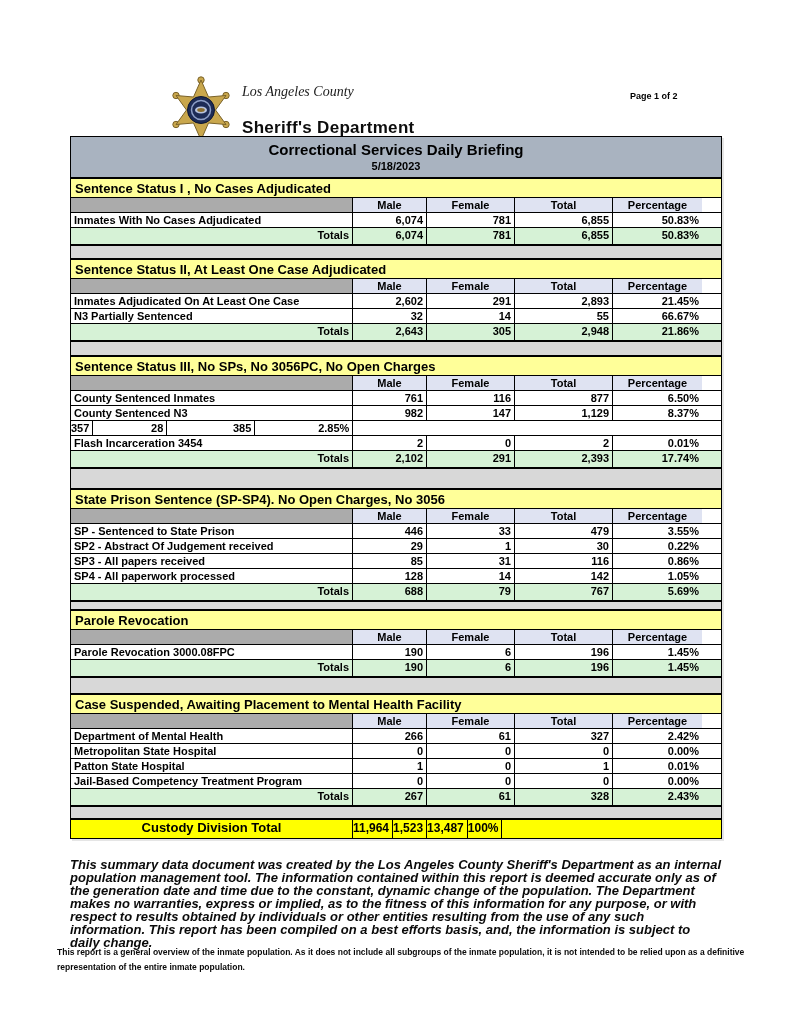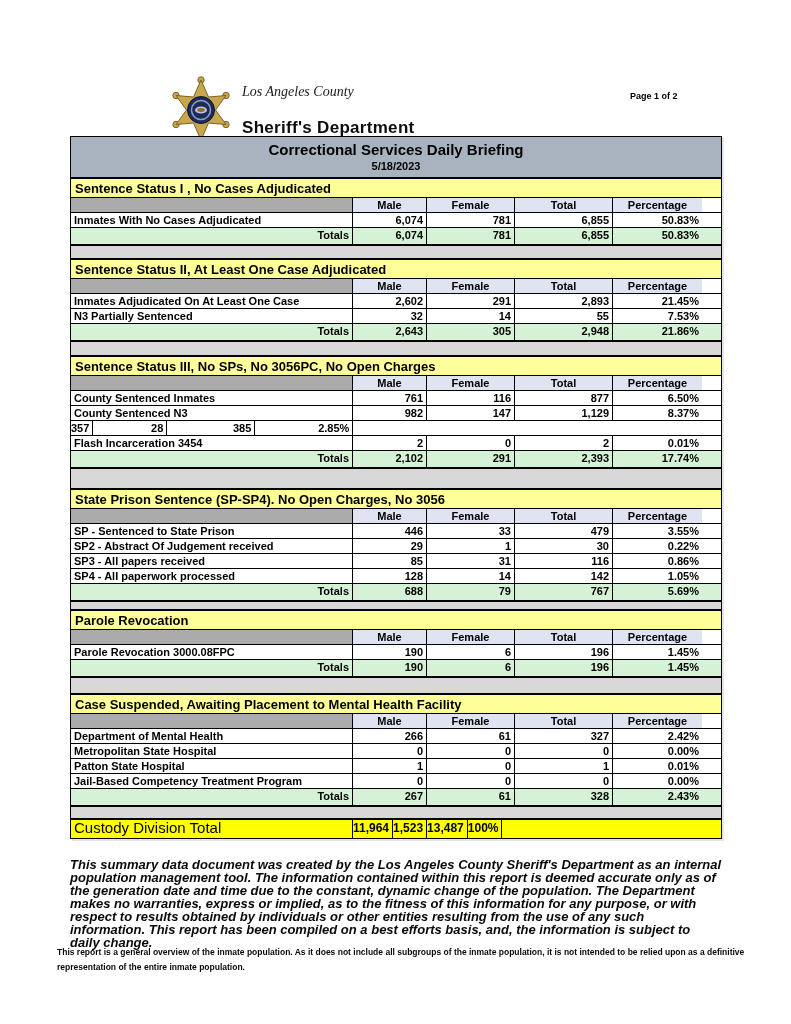--- a/index.html
+++ b/index.html
@@ -39,21 +39,21 @@
   .hdr .c.v { text-align:center; padding-right:0; background:var(--column_header_bg,#dfe3f2); }
   .hdr .c.hgray { background:var(--header_empty_bg,#ababab); }
   .row.tot .c { background:var(--totals_bg,#d6f2d6); line-height:15px; }
   .row.tot .c.tlbl { text-align:right; }
   .gap { background:var(--gap_bg,#d8d8d8); }
 
   
   .grand { display:flex; height:20px; border-top:2px solid #000;
     background:var(--grand_total_bg,#ffff00); }
   .grand .c { background:var(--grand_total_bg,#ffff00); line-height:16px; }
-  .grand .c.lbl { font-size:15px; font-weight:normal; text-align:left; line-height:15px; }
+  .grand .c.lbl { font-size:13px; font-weight:bold; text-align:center; line-height:15px; }
   .grand .c.v { font-size:12px; }
 
   
   .disclaimer { position:absolute; left:70px; top:858px; width:652px;
     font-size:13px; font-style:italic; font-weight:bold; line-height:13px; color:#0a0a0a; }
   .note { position:absolute; left:57px; top:945px; width:718px;
     font-size:8.5px; font-weight:bold; line-height:15px; color:#0a0a0a; }
 </style>
 </head>
 <body>
@@ -132,21 +132,21 @@
             <div class="c v">2,602</div>
             <div class="c v">291</div>
             <div class="c v">2,893</div>
             <div class="c v">21.45%</div>
           </div>
           <div class="row">
             <div class="c lbl">N3 Partially Sentenced</div>
             <div class="c v">32</div>
             <div class="c v">14</div>
             <div class="c v">55</div>
-            <div class="c v">7.53%</div>
+            <div class="c v">66.67%</div>
           </div>
           <div class="row tot">
             <div class="c lbl tlbl">Totals</div>
             <div class="c v">2,643</div>
             <div class="c v">305</div>
             <div class="c v">2,948</div>
             <div class="c v">21.86%</div>
           </div>
         </div>
         <div class="gap" style="height: 13px;"></div>

